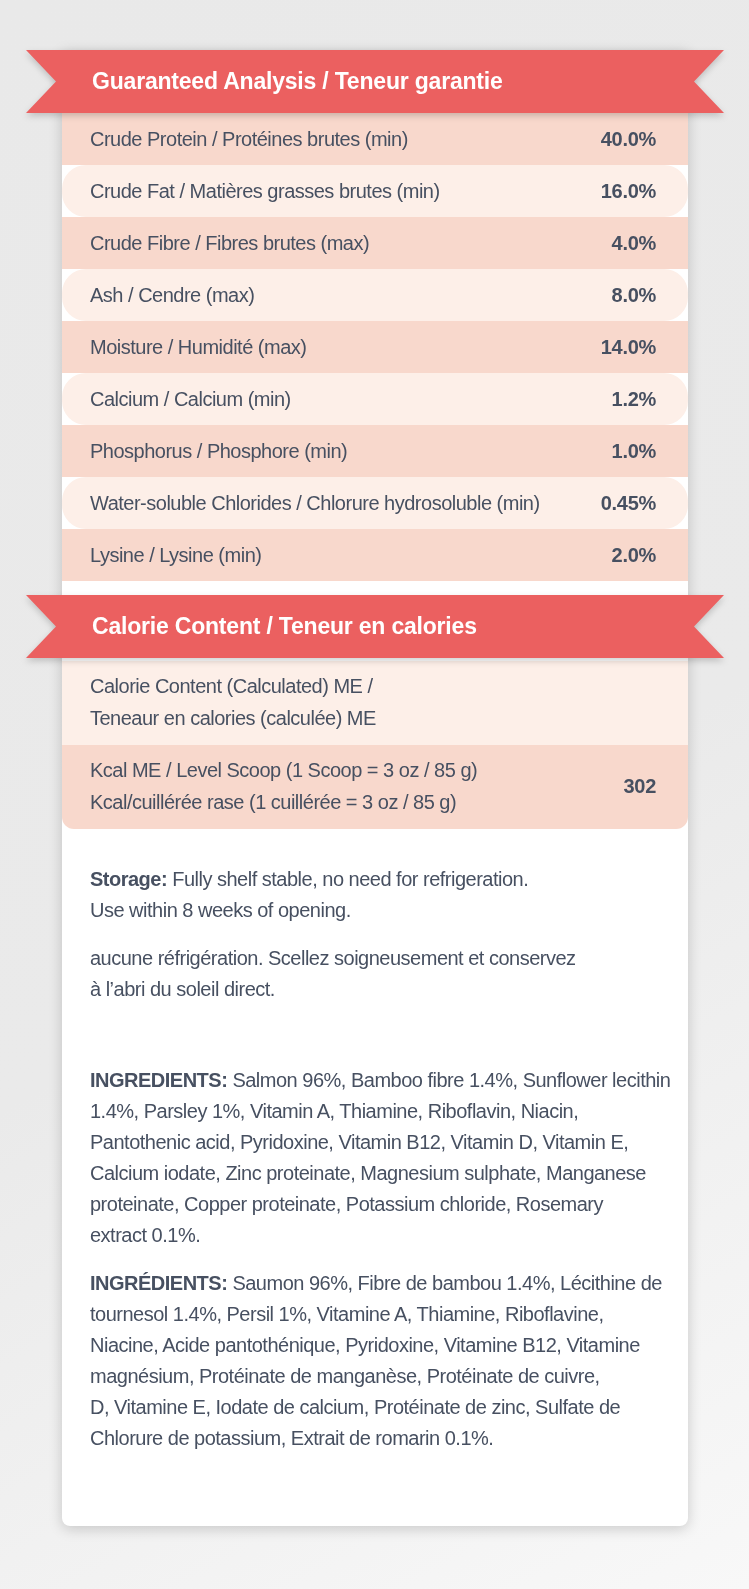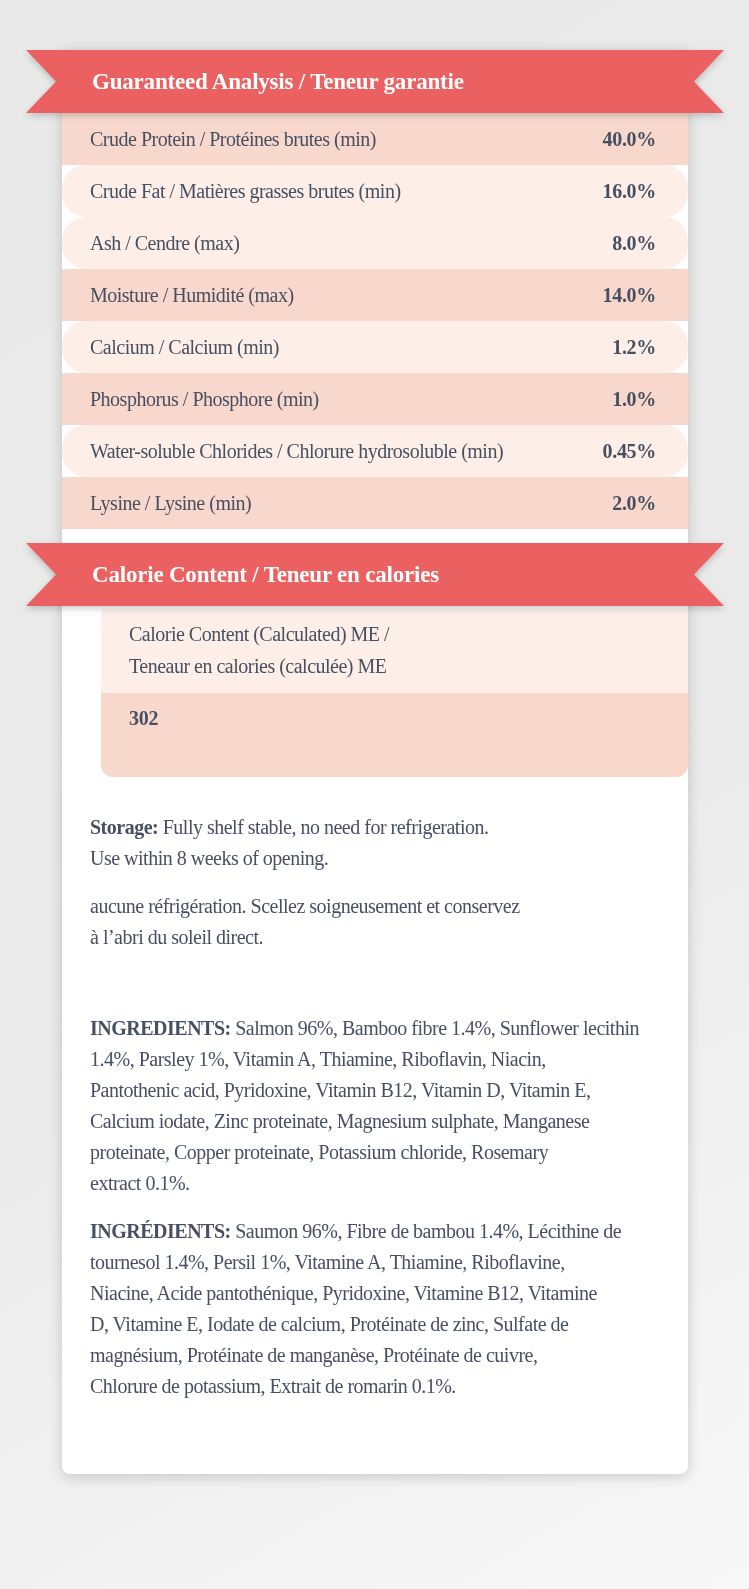--- a/index.html
+++ b/index.html
@@ -2,21 +2,21 @@
 <html style="--ribbon: #eb6060; --row-pink: #f8d8cc; --row-cream: #fdefe8; --text: #475061; --card: #ffffff;"><head>
 <meta charset="utf-8">
 <style>
   html,body{margin:0;padding:0;}
   body{
     width:749px;height:1589px;overflow:hidden;
     background:linear-gradient(150deg,#e9e9e9 0%,#eaeaea 55%,#f8f8f8 100%);
     font-family:"Liberation Sans",sans-serif;
     -webkit-font-smoothing:antialiased;
   }
-  .stage{position:relative;width:749px;height:1169px;font-family:Liberation Serif, serif;}
+  .stage{position:relative;width:749px;height:1169px;}
   .card{
     position:absolute;left:62px;top:50px;width:626px;
     background:var(--card,#ffffff);
     box-shadow:0 3px 14px rgba(0,0,0,0.18);
     border-radius:0 0 8px 8px;
   }
   .ribbon-wrap{filter:drop-shadow(0 3px 3px rgba(0,0,0,0.18));position:relative;z-index:2;}
   .ribbon{
     position:relative;margin-left:-36px;width:698px;height:63px;
     background:var(--ribbon,#eb6060);
@@ -32,23 +32,23 @@
     box-sizing:border-box;padding:0 32px 0 28px;
     color:var(--text,#475061);font-size:20px;letter-spacing:-0.5px;
   }
   .row.pink{background:var(--row-pink,#f8d8cc);}
   .row.cream{background:var(--row-cream,#fdefe8);border-radius:24px;}
   .row-label{white-space:nowrap;}
   .row-value{font-weight:bold;letter-spacing:-0.3px;white-space:nowrap;}
   .spacer14{height:14px;}
   .spacer3{height:3px;}
   .crow{
-    display:flex;justify-content:space-between;align-items:flex-start;
+    display:flex;justify-content:space-between;align-items:center;
     box-sizing:border-box;padding:9px 32px 11px 28px;height:84px;
-    color:var(--text,#475061);font-size:20px;letter-spacing:-0.5px;margin-left:39px;
+    color:var(--text,#475061);font-size:20px;letter-spacing:-0.5px;
   }
   .crow.cream{background:var(--row-cream,#fdefe8);}
   .crow.pink{background:var(--row-pink,#f8d8cc);border-radius:0 0 12px 12px;}
   .crow-lines div{line-height:32px;white-space:nowrap;}
   .crow-value{font-weight:bold;letter-spacing:-0.3px;line-height:32px;white-space:nowrap;}
   .textblock{
     box-sizing:border-box;padding:35px 28px 72px 28px;
     color:var(--text,#475061);font-size:20px;letter-spacing:-0.5px;
   }
   .para{margin:0;}
@@ -70,20 +70,24 @@
     </div>
 
     <div class="rows">
       <div class="row pink">
         <span class="row-label">Crude Protein / Protéines brutes (min)</span>
         <span class="row-value">40.0%</span>
       </div>
       <div class="row cream">
         <span class="row-label">Crude Fat / Matières grasses brutes (min)</span>
         <span class="row-value">16.0%</span>
+      </div>
+      <div class="row pink">
+        <span class="row-label">Crude Fibre / Fibres brutes (max)</span>
+        <span class="row-value">4.0%</span>
       </div>
       <div class="row cream">
         <span class="row-label">Ash / Cendre (max)</span>
         <span class="row-value">8.0%</span>
       </div>
       <div class="row pink">
         <span class="row-label">Moisture / Humidité (max)</span>
         <span class="row-value">14.0%</span>
       </div>
       <div class="row cream">
@@ -115,20 +119,24 @@
     <div class="spacer3"></div>
 
     <div class="crow cream">
       <div class="crow-lines">
         <div>Calorie Content (Calculated) ME /</div>
         <div>Teneaur en calories (calculée) ME</div>
       </div>
     </div>
 
     <div class="crow pink">
+      <div class="crow-lines">
+        <div>Kcal ME / Level Scoop (1 Scoop = 3 oz / 85 g)</div>
+        <div>Kcal/cuillérée rase (1 cuillérée = 3 oz / 85 g)</div>
+      </div>
       <div class="crow-value">302</div>
     </div>
 
     <div class="textblock">
 
       <div class="para">
         <div class="pline"><span class="lead">Storage:</span> <span>Fully shelf stable, no need for refrigeration.</span></div>
         <div class="pline">Use within 8 weeks of opening.</div>
       </div>
 
@@ -143,20 +151,20 @@
         <div class="pline">Pantothenic acid, Pyridoxine, Vitamin B12, Vitamin D, Vitamin E,</div>
         <div class="pline">Calcium iodate, Zinc proteinate, Magnesium sulphate, Manganese</div>
         <div class="pline">proteinate, Copper proteinate, Potassium chloride, Rosemary</div>
         <div class="pline">extract 0.1%.</div>
       </div>
 
       <div class="para mt17">
         <div class="pline"><span class="lead">INGRÉDIENTS:</span> <span>Saumon 96%, Fibre de bambou 1.4%, Lécithine de</span></div>
         <div class="pline">tournesol 1.4%, Persil 1%, Vitamine A, Thiamine, Riboflavine,</div>
         <div class="pline">Niacine, Acide pantothénique, Pyridoxine, Vitamine B12, Vitamine</div>
+        <div class="pline">magnésium, Protéinate de manganèse, Protéinate de cuivre,</div>
         <div class="pline">D, Vitamine E, Iodate de calcium, Protéinate de zinc, Sulfate de</div>
-        <div class="pline">magnésium, Protéinate de manganèse, Protéinate de cuivre,</div>
         <div class="pline">Chlorure de potassium, Extrait de romarin 0.1%.</div>
       </div>
 
     </div>
   </div>
 </div>
 
 </body></html>

